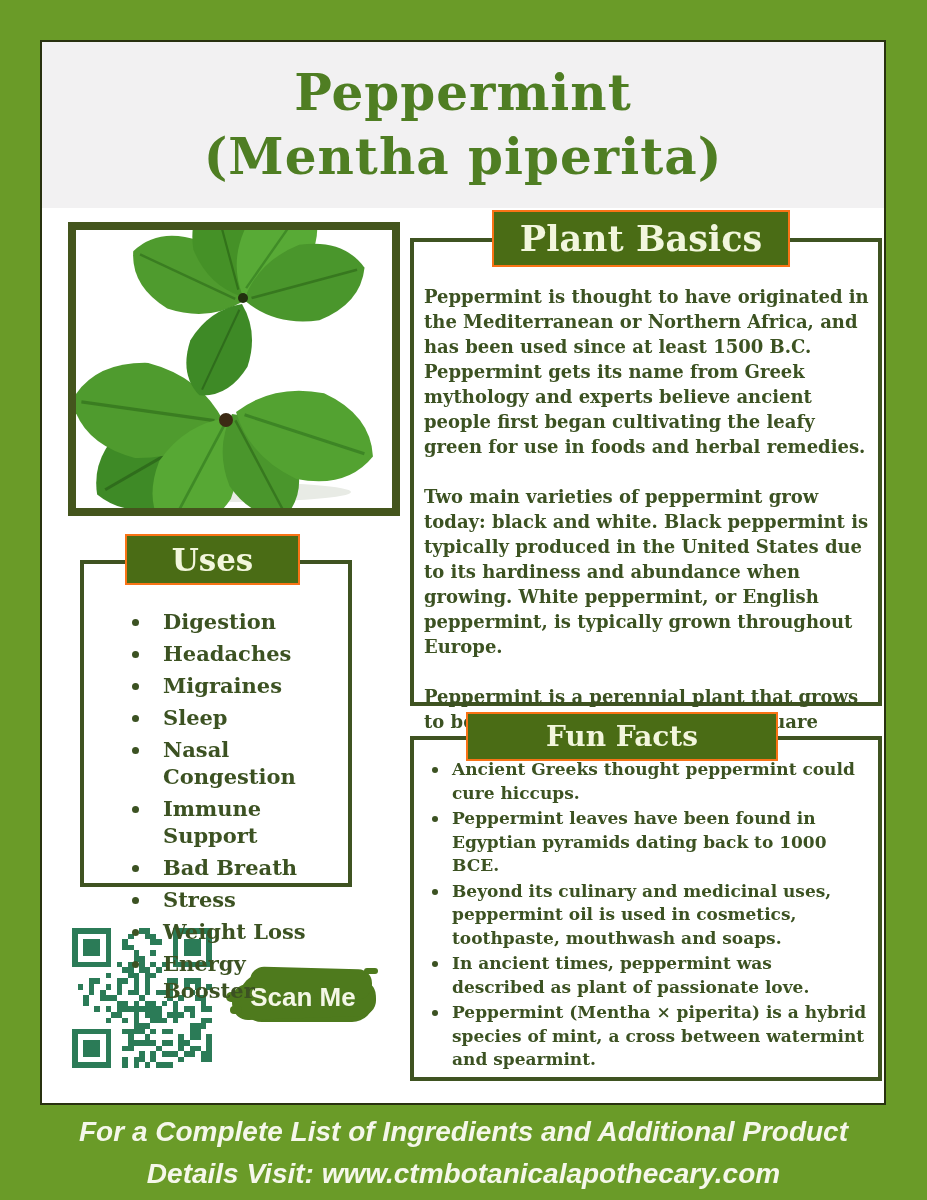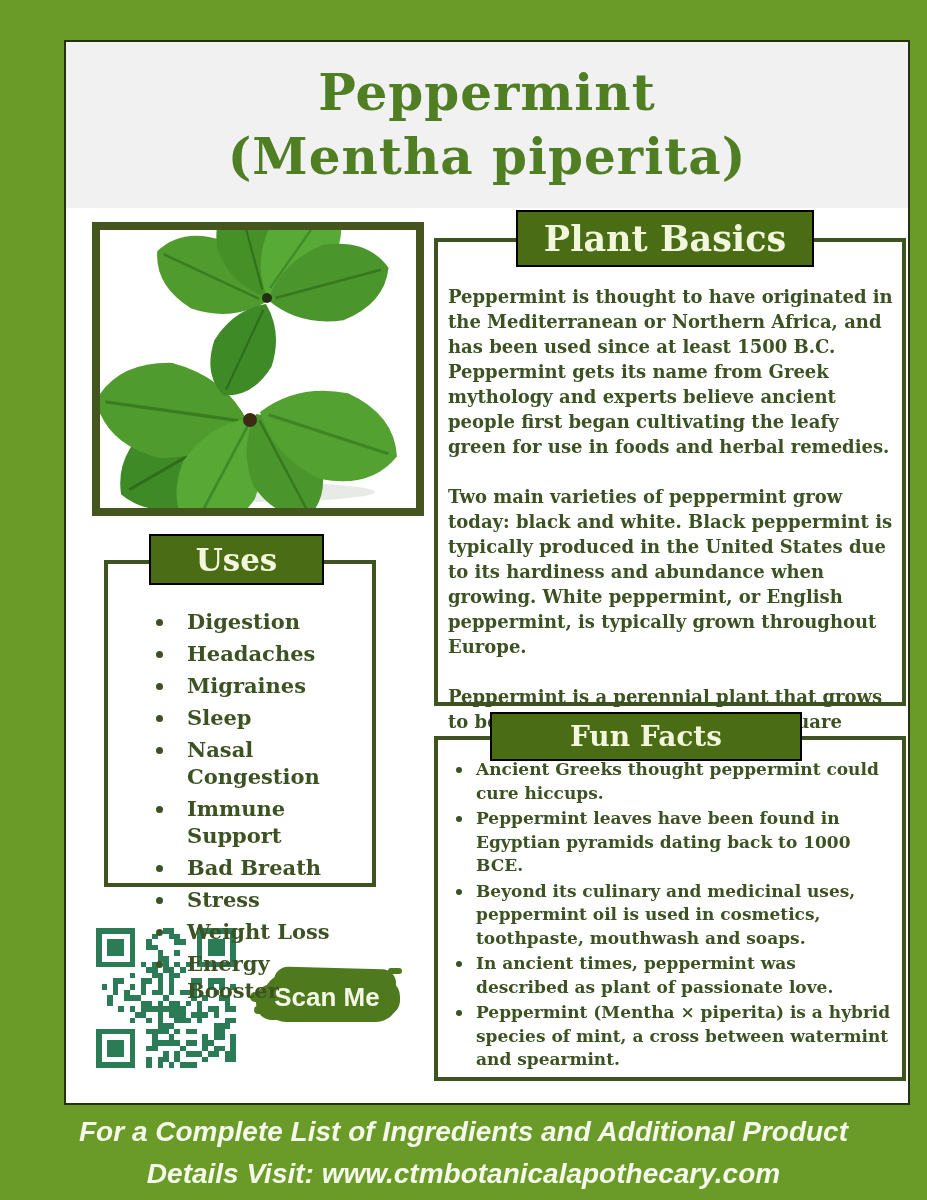--- a/index.html
+++ b/index.html
@@ -1,30 +1,30 @@
 <!DOCTYPE html>
 <html><head>
 <meta charset="utf-8">
 <style>
   html,body{margin:0;padding:0;background:#555;}
   .poster{position:relative;width:927px;height:1200px;background:#6a9b28;
           font-family:"DejaVu Serif", serif;overflow:hidden;margin:0 auto;}
   .sheet{position:absolute;left:40px;top:40px;width:846px;height:1065px;
-         background:#ffffff;border:2px solid #28310f;box-sizing:border-box;margin-left:24px;}
+         background:#ffffff;border:2px solid #28310f;box-sizing:border-box;}
   .titleband{position:absolute;left:0;top:0;width:842px;height:166px;background:#f2f1f2;
              display:flex;flex-direction:column;align-items:center;justify-content:center;gap:2px;}
   .title-line{font-size:50px;font-weight:bold;color:#4f7e23;letter-spacing:1px;line-height:62px;}
 
   
   .photo-frame{position:absolute;left:26px;top:180px;width:332px;height:294px;
                border:8px solid #44551d;background:#fff;box-sizing:border-box;overflow:hidden;}
   .photo-frame svg{display:block;width:100%;height:100%;}
 
   
-  .plaque{position:absolute;background:#4a6c15;border:2px solid #000000;color:#f2f6dd;
+  .plaque{position:absolute;background:#4a6c15;border:2px solid #f97316;color:#f2f6dd;
           font-weight:bold;display:flex;align-items:center;justify-content:center;
           box-sizing:border-box;z-index:3;}
   .head-plant{left:450px;top:168px;width:298px;height:57px;font-size:35px;}
   .head-uses{left:83px;top:492px;width:175px;height:51px;font-size:31px;}
   .head-fun{left:424px;top:670px;width:312px;height:49px;font-size:28px;}
 
   
   .obox{position:absolute;border:4px solid #3f5321;background:#fff;box-sizing:border-box;z-index:2;}
   .box-plant{left:368px;top:196px;width:472px;height:468px;}
   .box-uses{left:38px;top:518px;width:272px;height:327px;padding-left:24px;}

